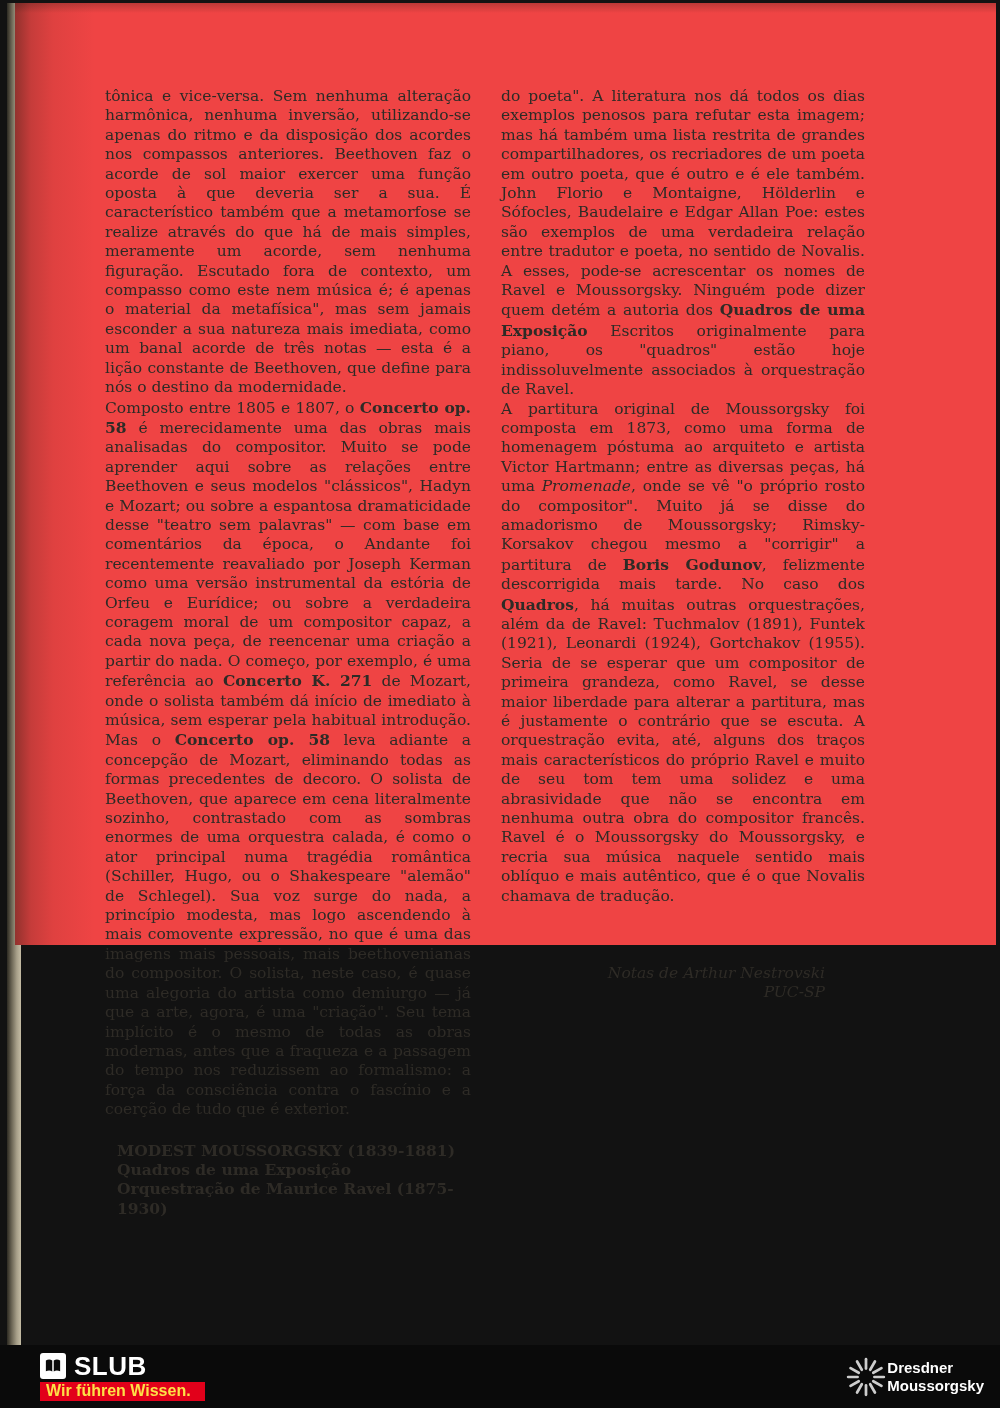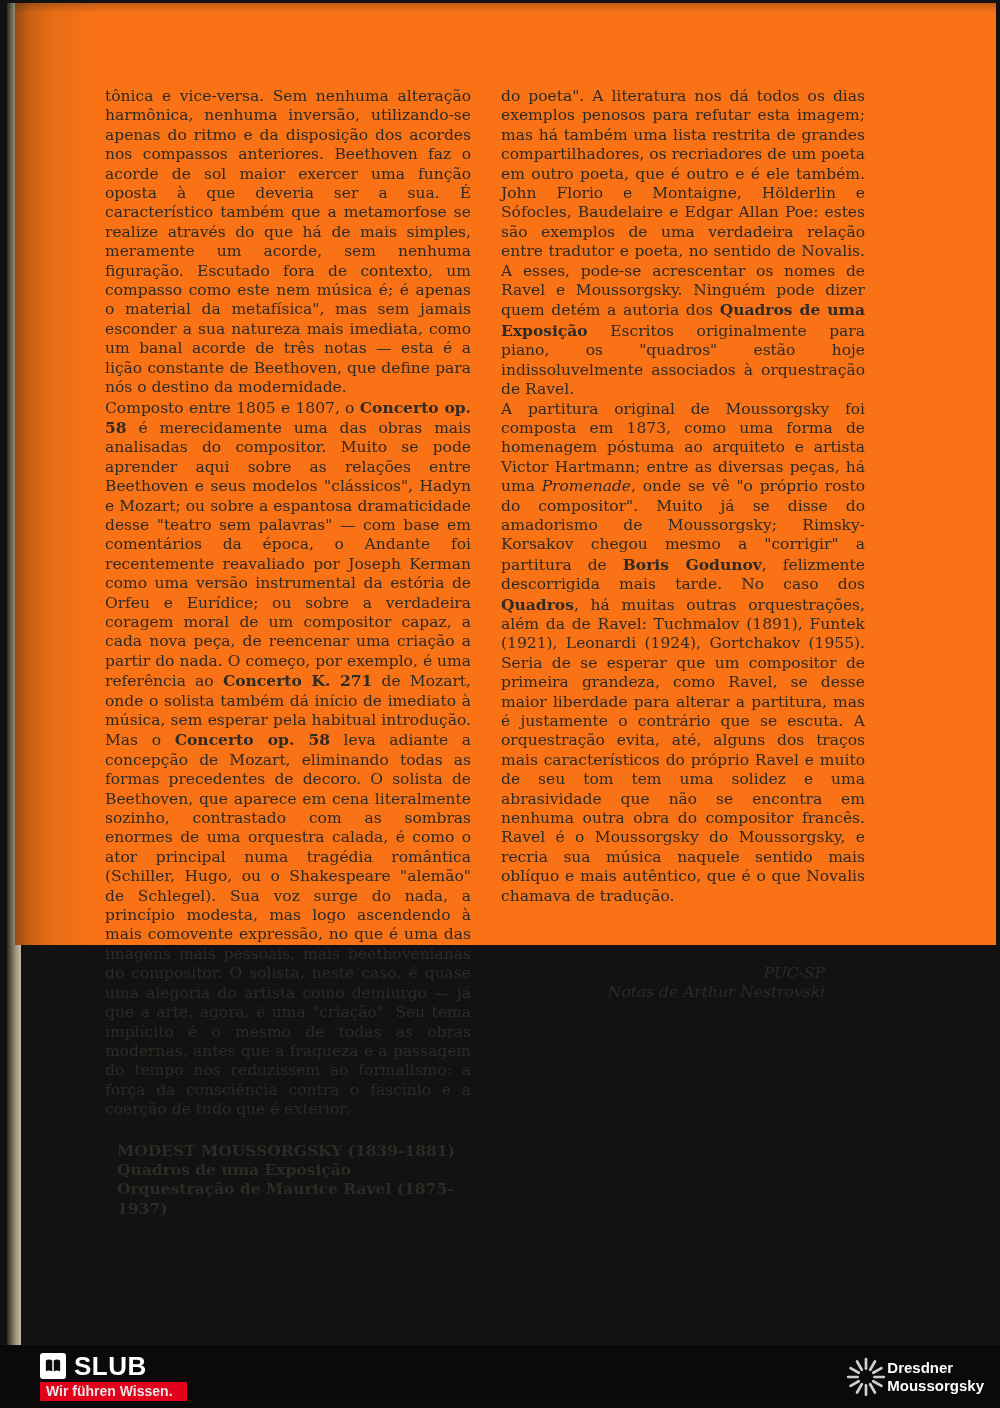--- a/index.html
+++ b/index.html
@@ -10,21 +10,21 @@
     overflow:hidden;
     font-family:"DejaVu Serif", serif;
   }
   
   .page-stack{
     position:absolute;left:7px;top:3px;width:14px;height:1342px;
     background:linear-gradient(90deg,#2d2a22 0%,#6e6857 35%,#a79f89 70%,#c4bca4 100%);
   }
   .page{
     position:absolute;left:15px;top:3px;right:4px;height:942px;
-    background:#f97316;
+    background:#ef4444;
   }
   .page::before{
     content:'';position:absolute;left:0;top:0;bottom:0;width:80px;
     background:linear-gradient(90deg,rgba(32,27,18,.45) 0%,rgba(32,27,18,.20) 16px,rgba(32,27,18,.08) 38px,rgba(32,27,18,0) 80px);
     pointer-events:none;
   }
   .page::after{
     content:'';position:absolute;left:0;right:0;top:0;height:10px;
     background:linear-gradient(180deg,rgba(25,22,15,.25),rgba(25,22,15,0));
     pointer-events:none;
@@ -58,49 +58,49 @@
   .slub{display:flex;flex-direction:column;gap:3px;padding-left:20px;}
   .slub-top{display:flex;align-items:flex-end;gap:8px;}
   .book-icon{
     width:26px;height:26px;background:#ffffff;border-radius:3px;
     display:flex;align-items:center;justify-content:center;flex:0 0 auto;
   }
   .slub-name{
     color:#ffffff;font-weight:bold;font-size:26px;line-height:26px;letter-spacing:.5px;
   }
   .slub-tagline{
-    background:#e2001a;color:#e5e5e5;
-    font-weight:bold;font-size:14px;line-height:12px;
+    background:#e2001a;color:#fde047;
+    font-weight:bold;font-size:16px;line-height:12px;
     padding:3px 14px 4px 6px;width:max-content;
   }
   .phil{display:flex;align-items:center;}
   .phil-icon{width:42px;height:42px;display:block;}
   .phil-text{color:#ffffff;font-weight:600;font-size:15px;line-height:18px;}
 </style>
 </head>
 <body>
 
 <div class="page-stack"></div>
 
 <div class="page">
   <div class="col col-left">
       <p class="para">tônica e vice-versa. Sem nenhuma alteração harmônica, nenhuma inversão, utilizando-se apenas do ritmo e da disposição dos acordes nos compassos anteriores. Beethoven faz o acorde de sol maior exercer uma função oposta à que deveria ser a sua. É característico também que a metamorfose se realize através do que há de mais simples, meramente um acorde, sem nenhuma figuração. Escutado fora de contexto, um compasso como este nem música é; é apenas o material da metafísica", mas sem jamais esconder a sua natureza mais imediata, como um banal acorde de três notas — esta é a lição constante de Beethoven, que define para nós o destino da modernidade.</p>
       <p class="para">Composto entre 1805 e 1807, o <b>Concerto op. 58</b> é merecidamente uma das obras mais analisadas do compositor. Muito se pode aprender aqui sobre as relações entre Beethoven e seus modelos "clássicos", Hadyn e Mozart; ou sobre a espantosa dramaticidade desse "teatro sem palavras" — com base em comentários da época, o Andante foi recentemente reavaliado por Joseph Kerman como uma versão instrumental da estória de Orfeu e Eurídice; ou sobre a verdadeira coragem moral de um compositor capaz, a cada nova peça, de reencenar uma criação a partir do nada. O começo, por exemplo, é uma referência ao <b>Concerto K. 271</b> de Mozart, onde o solista também dá início de imediato à música, sem esperar pela habitual introdução. Mas o <b>Concerto op. 58</b> leva adiante a concepção de Mozart, eliminando todas as formas precedentes de decoro. O solista de Beethoven, que aparece em cena literalmente sozinho, contrastado com as sombras enormes de uma orquestra calada, é como o ator principal numa tragédia romântica (Schiller, Hugo, ou o Shakespeare "alemão" de Schlegel). Sua voz surge do nada, a princípio modesta, mas logo ascendendo à mais comovente expressão, no que é uma das imagens mais pessoais, mais beethovenianas do compositor. O solista, neste caso, é quase uma alegoria do artista como demiurgo — já que a arte, agora, é uma "criação". Seu tema implícito é o mesmo de todas as obras modernas, antes que a fraqueza e a passagem do tempo nos reduzissem ao formalismo: a força da consciência contra o fascínio e a coerção de tudo que é exterior.</p>
       <div class="heading-block">
         <div>MODEST MOUSSORGSKY (1839-1881)</div>
         <div>Quadros de uma Exposição</div>
-        <div>Orquestração de Maurice Ravel (1875-1937)</div>
+        <div>Orquestração de Maurice Ravel (1875-1930)</div>
       </div>
     </div>
   <div class="col col-right">
       <p class="para">do poeta". A literatura nos dá todos os dias exemplos penosos para refutar esta imagem; mas há também uma lista restrita de grandes compartilhadores, os recriadores de um poeta em outro poeta, que é outro e é ele também. John Florio e Montaigne, Hölderlin e Sófocles, Baudelaire e Edgar Allan Poe: estes são exemplos de uma verdadeira relação entre tradutor e poeta, no sentido de Novalis. A esses, pode-se acrescentar os nomes de Ravel e Moussorgsky. Ninguém pode dizer quem detém a autoria dos <b>Quadros de uma Exposição</b> Escritos originalmente para piano, os "quadros" estão hoje indissoluvelmente associados à orquestração de Ravel.</p>
       <p class="para">A partitura original de Moussorgsky foi composta em 1873, como uma forma de homenagem póstuma ao arquiteto e artista Victor Hartmann; entre as diversas peças, há uma <i>Promenade</i>, onde se vê "o próprio rosto do compositor". Muito já se disse do amadorismo de Moussorgsky; Rimsky-Korsakov chegou mesmo a "corrigir" a partitura de <b>Boris Godunov</b>, felizmente descorrigida mais tarde. No caso dos <b>Quadros</b>, há muitas outras orquestrações, além da de Ravel: Tuchmalov (1891), Funtek (1921), Leonardi (1924), Gortchakov (1955). Seria de se esperar que um compositor de primeira grandeza, como Ravel, se desse maior liberdade para alterar a partitura, mas é justamente o contrário que se escuta. A orquestração evita, até, alguns dos traços mais característicos do próprio Ravel e muito de seu tom tem uma solidez e uma abrasividade que não se encontra em nenhuma outra obra do compositor francês. Ravel é o Moussorgsky do Moussorgsky, e recria sua música naquele sentido mais oblíquo e mais autêntico, que é o que Novalis chamava de tradução.</p>
       <div class="signature">
+        <div><i>Notas de </i><i>Arthur Nestrovski</i></div>
         <div><i>PUC-SP</i></div>
-        <div><i>Notas de </i><i>Arthur Nestrovski</i></div>
       </div>
     </div>
 </div>
 
 <div class="footer">
   <div class="slub">
     <div class="slub-top">
       <span class="book-icon">
         <svg width="18" height="18" viewBox="0 0 24 24" aria-hidden="true">
           <path fill="#0a0a0a" d="M2.5 4.5c3-1.6 6-1.6 8.5.2v14.6c-2.5-1.8-5.5-1.8-8.5-.2V4.5zM21.5 4.5c-3-1.6-6-1.6-8.5.2v14.6c2.5-1.8 5.5-1.8 8.5-.2V4.5z"></path>

